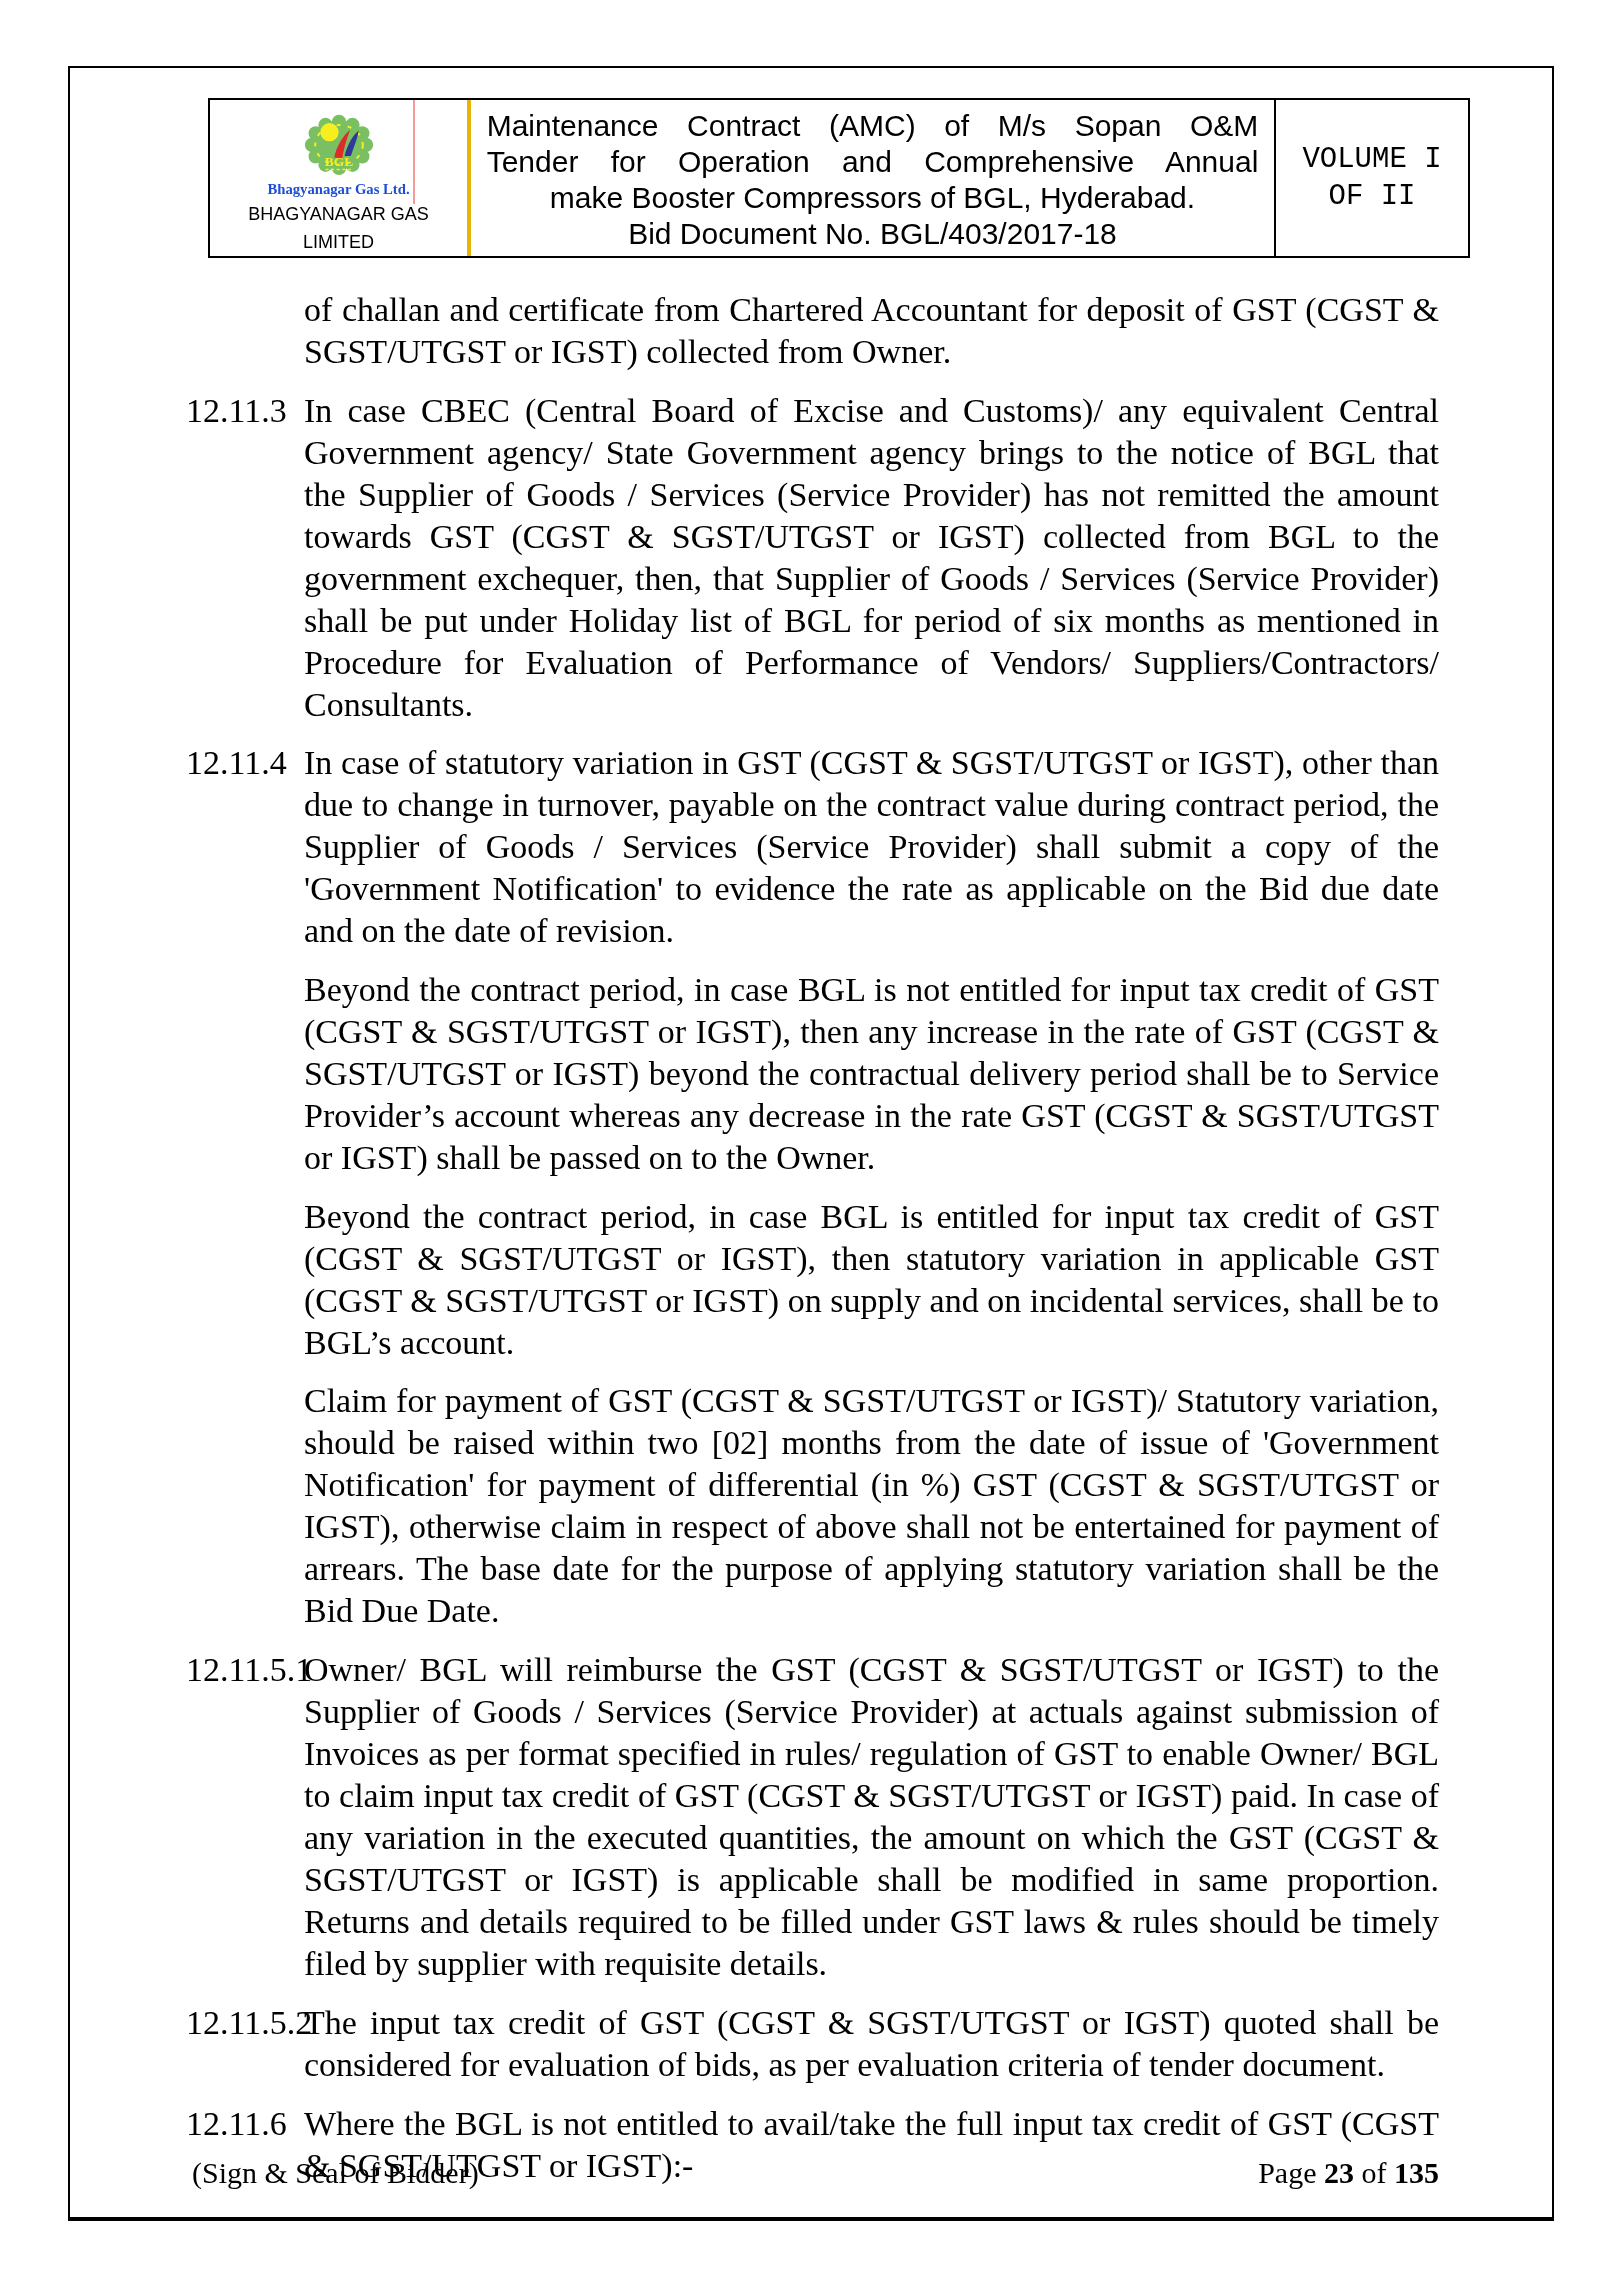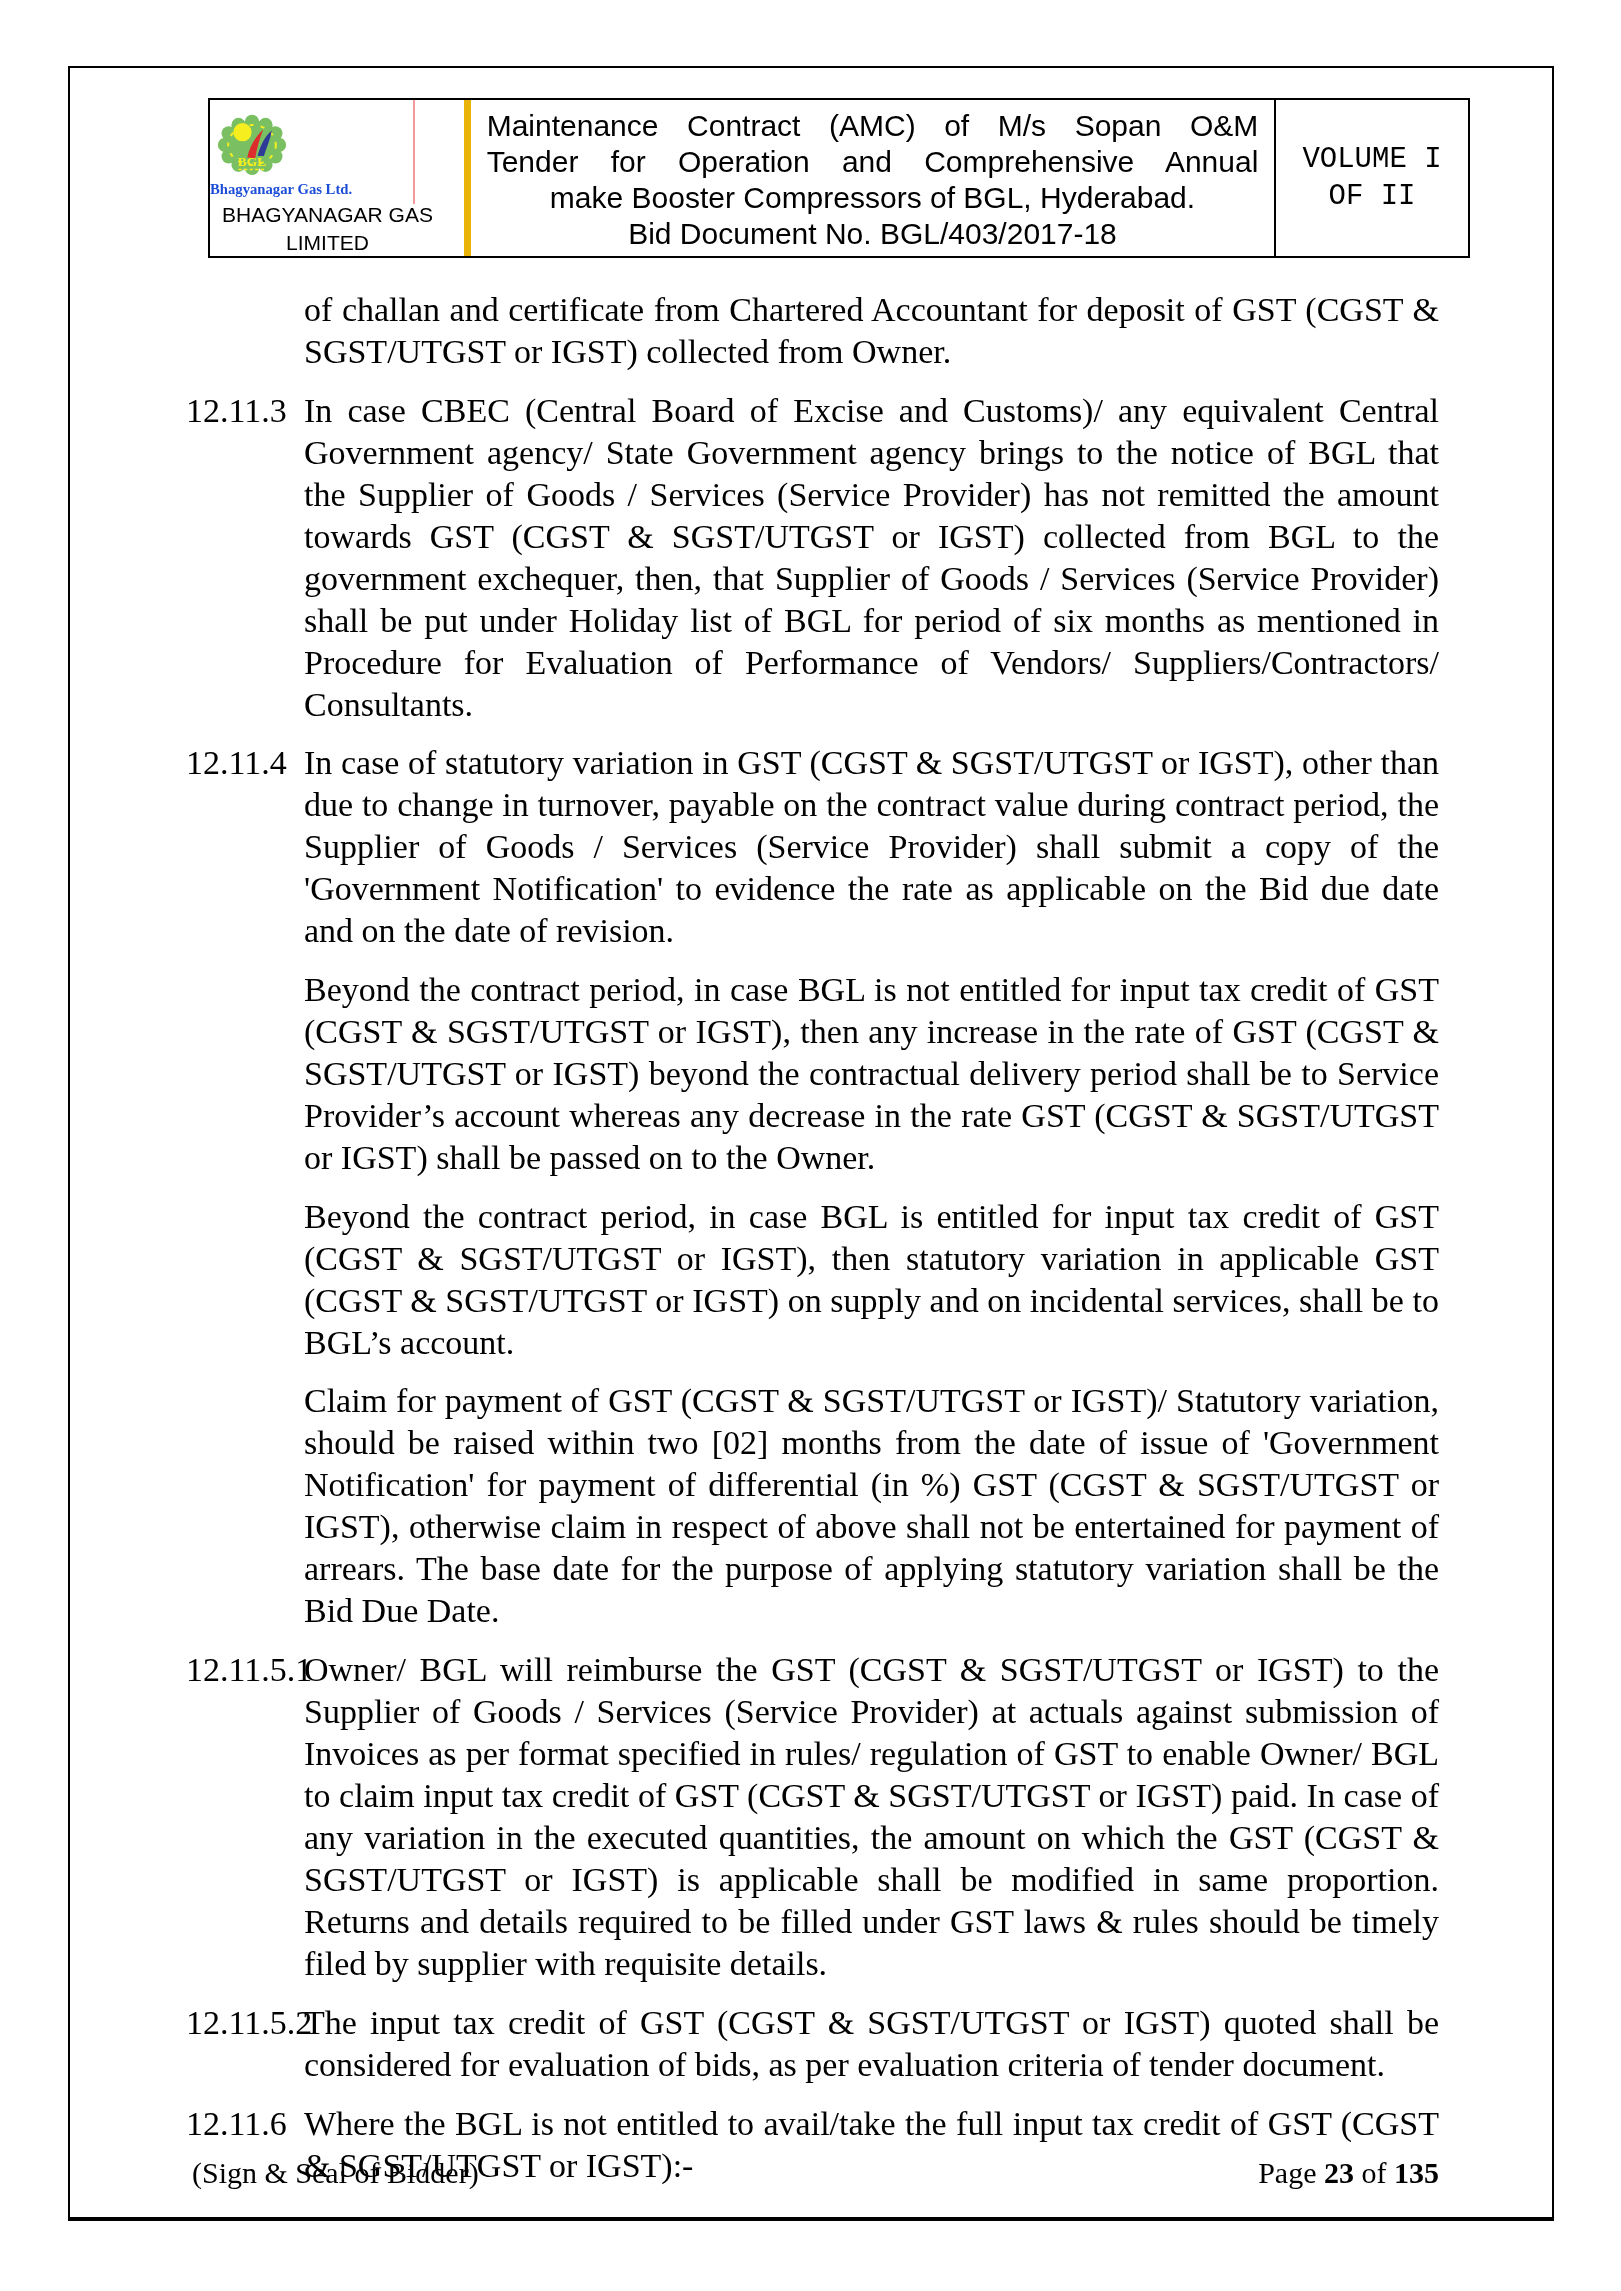--- a/index.html
+++ b/index.html
@@ -23,34 +23,34 @@
   .hdr {
     position:absolute; left:208px; top:98px;
     width:1262px; height:160px;
     display:flex;
     border:2px solid #000;
     box-sizing:border-box;
     background:#fff;
   }
   .cell { box-sizing:border-box; }
   .logo-cell {
-    width:261px; border-right:7px solid #eab308;
+    width:261px; border-right:4px solid #eab308;
     position:relative;
-    display:flex; flex-direction:column; 
+    display:flex; flex-direction:column; align-items:center;
     padding-top:9.8px;
   }
   .red-line { position:absolute; top:0; left:203px; width:2px; height:104px; }
   .logo-sub {
     font-size:14.7px; font-weight:bold; line-height:16.7px;
     font-family:"Liberation Serif", serif;
     margin-top:1px;
   }
   .company {
     font-family:"Liberation Sans", sans-serif;
-    font-size:21px; line-height:27.4px;
+    font-size:18px; line-height:27.4px;
     text-align:center; margin-top:3.9px;
     width:235px;
   }
   .title-cell {
     flex:1; border-right:2px solid #000;
     padding:7.8px 15.7px 0 15.7px;
     font-family:"Liberation Sans", sans-serif;
     font-size:30px; line-height:36px;
   }
   .t-just { text-align:justify; text-align-last:justify; }

